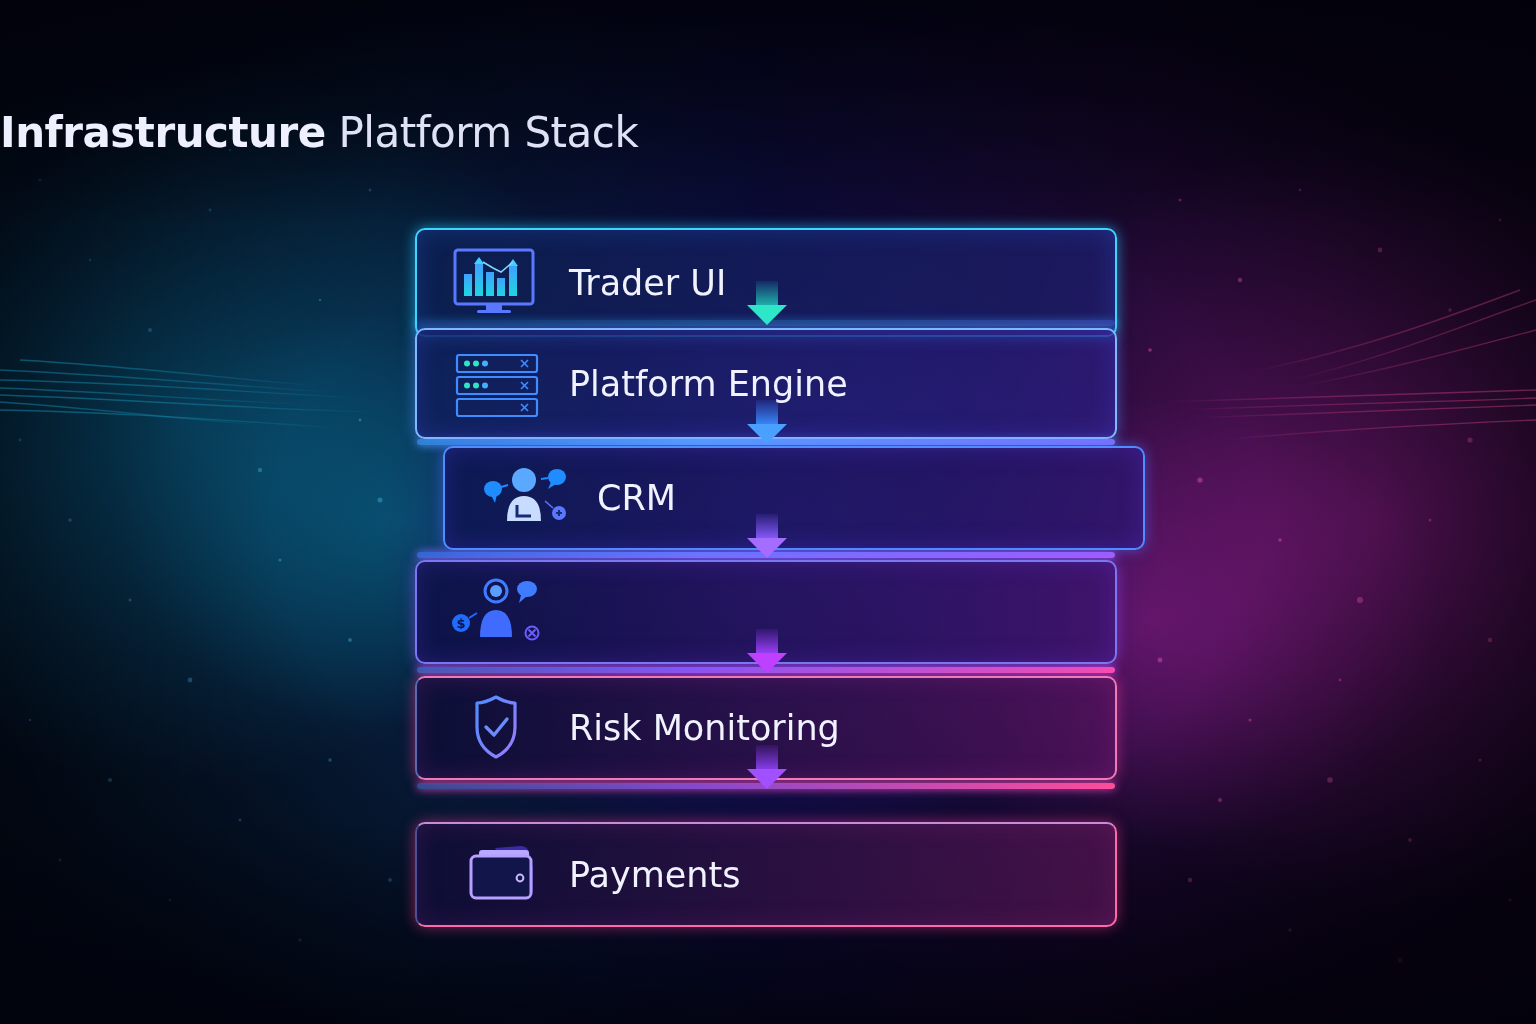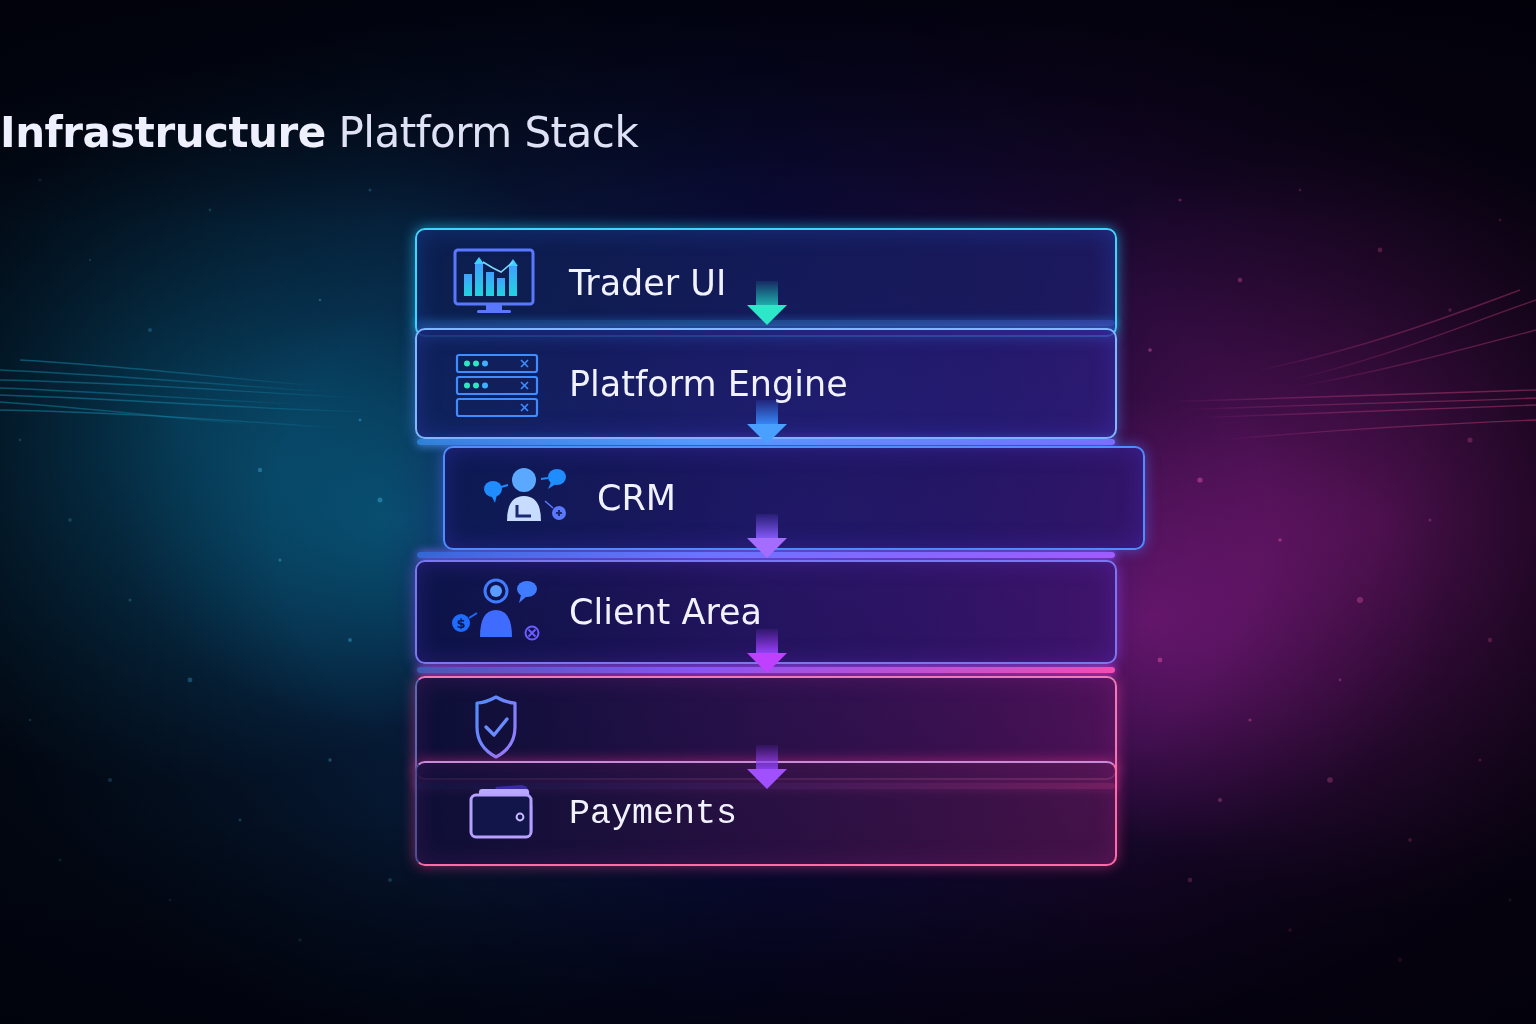--- a/index.html
+++ b/index.html
@@ -51,23 +51,23 @@
       background:linear-gradient(90deg, rgba(12,30,80,0.85), rgba(30,30,110,0.75));}
   .r1{top:117px;height:111px;border-color:#7fb8ff;box-shadow:0 0 14px rgba(80,140,255,0.6), inset 0 0 25px rgba(80,80,255,0.25);
       background:linear-gradient(90deg, rgba(14,30,90,0.85), rgba(45,30,130,0.75));padding-left:35px;}
   .r2{top:235px;height:104px;border-color:#4f8dff;box-shadow:0 0 14px rgba(80,110,255,0.6), inset 0 0 25px rgba(90,60,255,0.25);
       background:linear-gradient(90deg, rgba(12,22,80,0.88), rgba(45,22,110,0.8));margin-left:28px;}
   .r3{top:349px;height:104px;border-color:#7a78f0;box-shadow:0 0 14px rgba(150,80,255,0.55), inset 0 0 25px rgba(120,60,255,0.22);
       background:linear-gradient(90deg, rgba(12,16,70,0.88), rgba(60,20,110,0.8));}
   .r4{top:465px;height:104px;border-color:#f07ab6;box-shadow:0 0 14px rgba(240,60,160,0.55), inset 0 0 25px rgba(180,40,160,0.22);
       background:linear-gradient(90deg, rgba(12,14,55,0.9), rgba(80,18,90,0.8));
       border-left-color:#5a6ab0;}
-  .r5{top:550px;height:105px;border-color:#ff6ba8;box-shadow:0 0 14px rgba(255,60,150,0.5), inset 0 0 25px rgba(160,40,140,0.22);
+  .r5{top:611px;height:105px;border-color:#ff6ba8;box-shadow:0 0 14px rgba(255,60,150,0.5), inset 0 0 25px rgba(160,40,140,0.22);
       background:linear-gradient(90deg, rgba(14,14,55,0.9), rgba(80,20,80,0.8));
-      border-left-color:#4d4f96;border-top-color:#c88bd8;font-family:Liberation Mono, monospace;}
+      border-left-color:#4d4f96;border-top-color:#c88bd8;}
 
   .arrow{position:absolute;left:332px;width:40px;height:46px;}
   .arrow .stem{position:absolute;left:9px;top:0;width:22px;height:26px;}
   .arrow .head{position:absolute;left:0;top:24px;width:0;height:0;
     border-left:20px solid transparent;border-right:20px solid transparent;border-top:20px solid #2ee6c0;}
   .link-bar{position:absolute;left:2px;width:698px;height:6px;border-radius:3px;}
 </style>
 </head>
 <body>
 
@@ -249,34 +249,34 @@
       <circle cx="45" cy="14" r="6" fill="#5a9cff"></circle>
       <path d="M29 60 Q29 33 45 33 Q61 33 61 60 Z" fill="#3f6cff"></path>
       <ellipse cx="76" cy="12" rx="10" ry="8" fill="#3f7cff"></ellipse>
       <polygon points="70,18 68,26 76,19" fill="#3f7cff"></polygon>
       <circle cx="10" cy="46" r="9" fill="#1f6cff"></circle>
       <text x="10" y="51" text-anchor="middle" font-size="13" font-weight="bold" fill="#0c1450" font-family="DejaVu Sans, sans-serif">$</text>
       <line x1="18" y1="41" x2="26" y2="36" stroke="#1f6cff" stroke-width="2"></line>
       <circle cx="81" cy="56" r="6.5" fill="none" stroke="#6a5cff" stroke-width="2"></circle>
       <path d="M77.5 52.5 l7 7 M84.5 52.5 l-7 7" stroke="#6a5cff" stroke-width="2"></path>
     </svg>
-    <span class="label">Client Area</span>
   </div>
 
   <div class="row r4">
     <svg class="icon" viewBox="0 0 90 70">
       <defs>
           <linearGradient id="shg" x1="0" y1="0" x2="1" y2="1">
             <stop offset="0" stop-color="#4f8cff"></stop>
             <stop offset="1" stop-color="#9b7cff"></stop>
           </linearGradient>
         </defs>
       <path d="M45 4 Q56 10 64 10 L64 34 Q64 54 45 64 Q26 54 26 34 L26 10 Q34 10 45 4 Z" fill="none" stroke="url(#shg)" stroke-width="3.2" stroke-linejoin="round"></path>
       <polyline points="35,34 43,42 56,26" fill="none" stroke="#6a8cff" stroke-width="3.4" stroke-linecap="round" stroke-linejoin="round"></polyline>
     </svg>
+    <span class="label">Risk Monitoring</span>
   </div>
 
   <div class="row r5">
     <svg class="icon" viewBox="0 0 90 70">
       <path d="M44 8 L70 6 Q76 6 78 12 L82 28 L82 52 L74 58 Z" fill="#3a2aa8"></path>
       <rect x="28" y="10" width="50" height="8" rx="3" fill="#b8a8ff"></rect>
       <rect x="20" y="16" width="60" height="42" rx="5" fill="#12154a" stroke="#b8a0ff" stroke-width="3"></rect>
       <circle cx="69" cy="38" r="3.4" fill="none" stroke="#c8b8ff" stroke-width="2"></circle>
     </svg>
     <span class="label">Payments</span>

